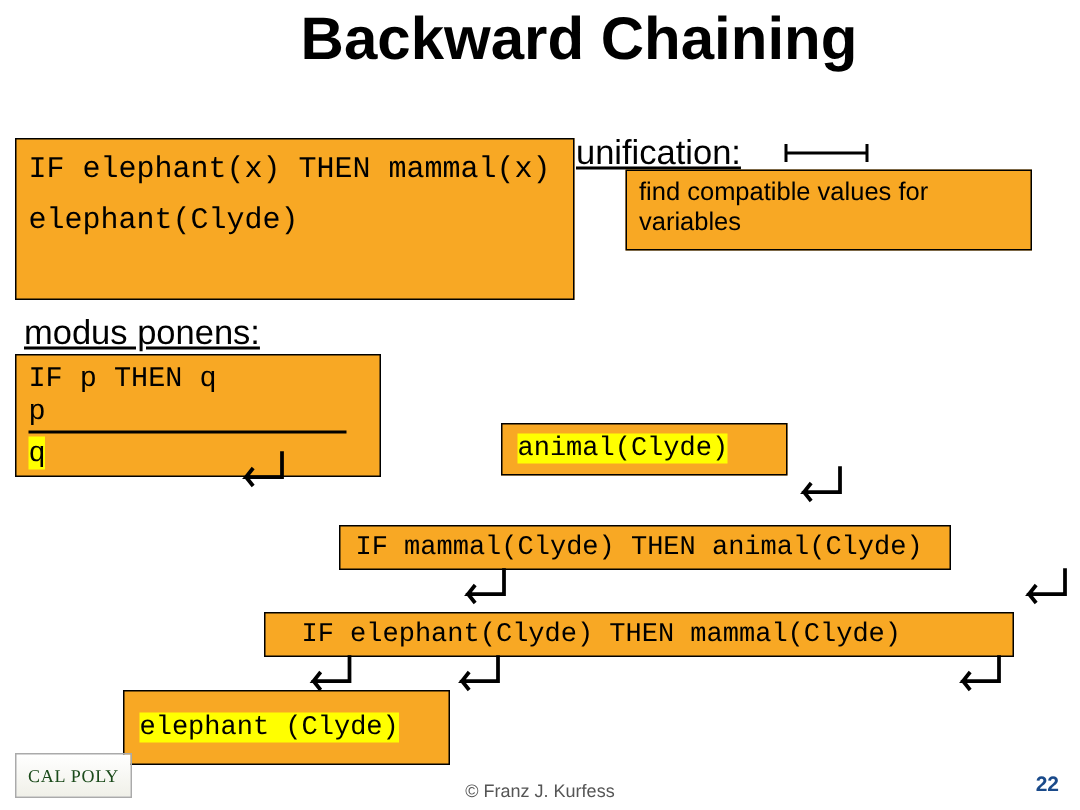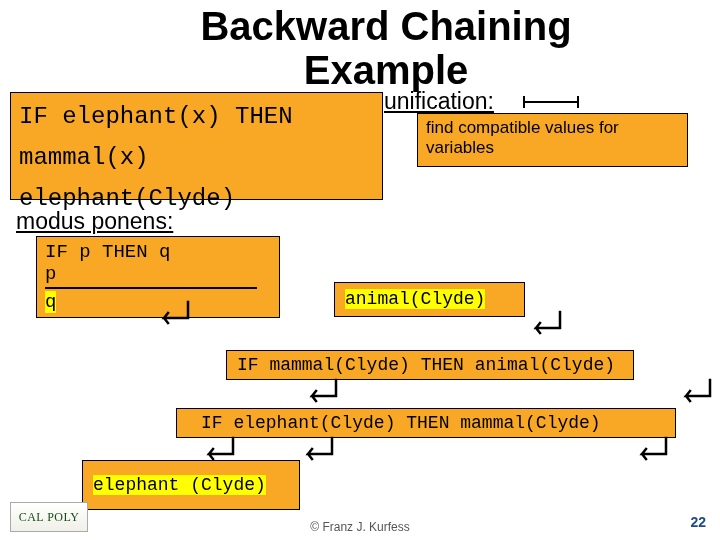--- a/index.html
+++ b/index.html
@@ -28,21 +28,21 @@
   .box {
     position: absolute;
     border: 1.5px solid #000;
     padding: 4px 8px;
   }
   .orange { background: #f8a824; }
   .hl { background: #ffff00; }
   .kb {
     top: 92px; left: 10px;
     width: 373px; height: 108px;
-    font-size: 24px; line-height: 1.7;
+    font-size: 20px; line-height: 1.7;
   }
   .unif-title {
     position: absolute;
     top: 88px; left: 384px;
     font-size: 23px;
     color: #000;
   }
   .unif-underline { text-decoration: underline; }
   .unif-box {
     top: 113px; left: 417px;
@@ -52,21 +52,20 @@
   .mp-title {
     position: absolute;
     top: 208px; left: 16px;
     font-size: 23px;
     text-decoration: underline;
   }
   .mp-box {
     top: 236px; left: 10px;
     width: 244px; height: 82px;
     font-size: 19px;
-    margin-left: 26px;
   }
   .mp-box .line3 {
     display: inline-block;
     border-top: 2px solid #000;
     width: 94%;
     margin-top: 2px;
     padding-top: 2px;
   }
   .res1 {
     top: 282px; left: 334px;
@@ -122,21 +121,20 @@
   }
   .arrow-svg { display:block; }
 </style>
 </head>
 <body>
 
 <div class="slide">
 
   <div class="title">
     <span>Backward Chaining</span><br>
-    <span>Example</span>
   </div>
 
   <div class="box orange mono kb">
     <div>IF elephant(x) THEN mammal(x)</div>
     <div>elephant(Clyde)</div>
   </div>
 
   <div class="unif-title">
     <span class="unif-underline">unification:</span>
   </div>

